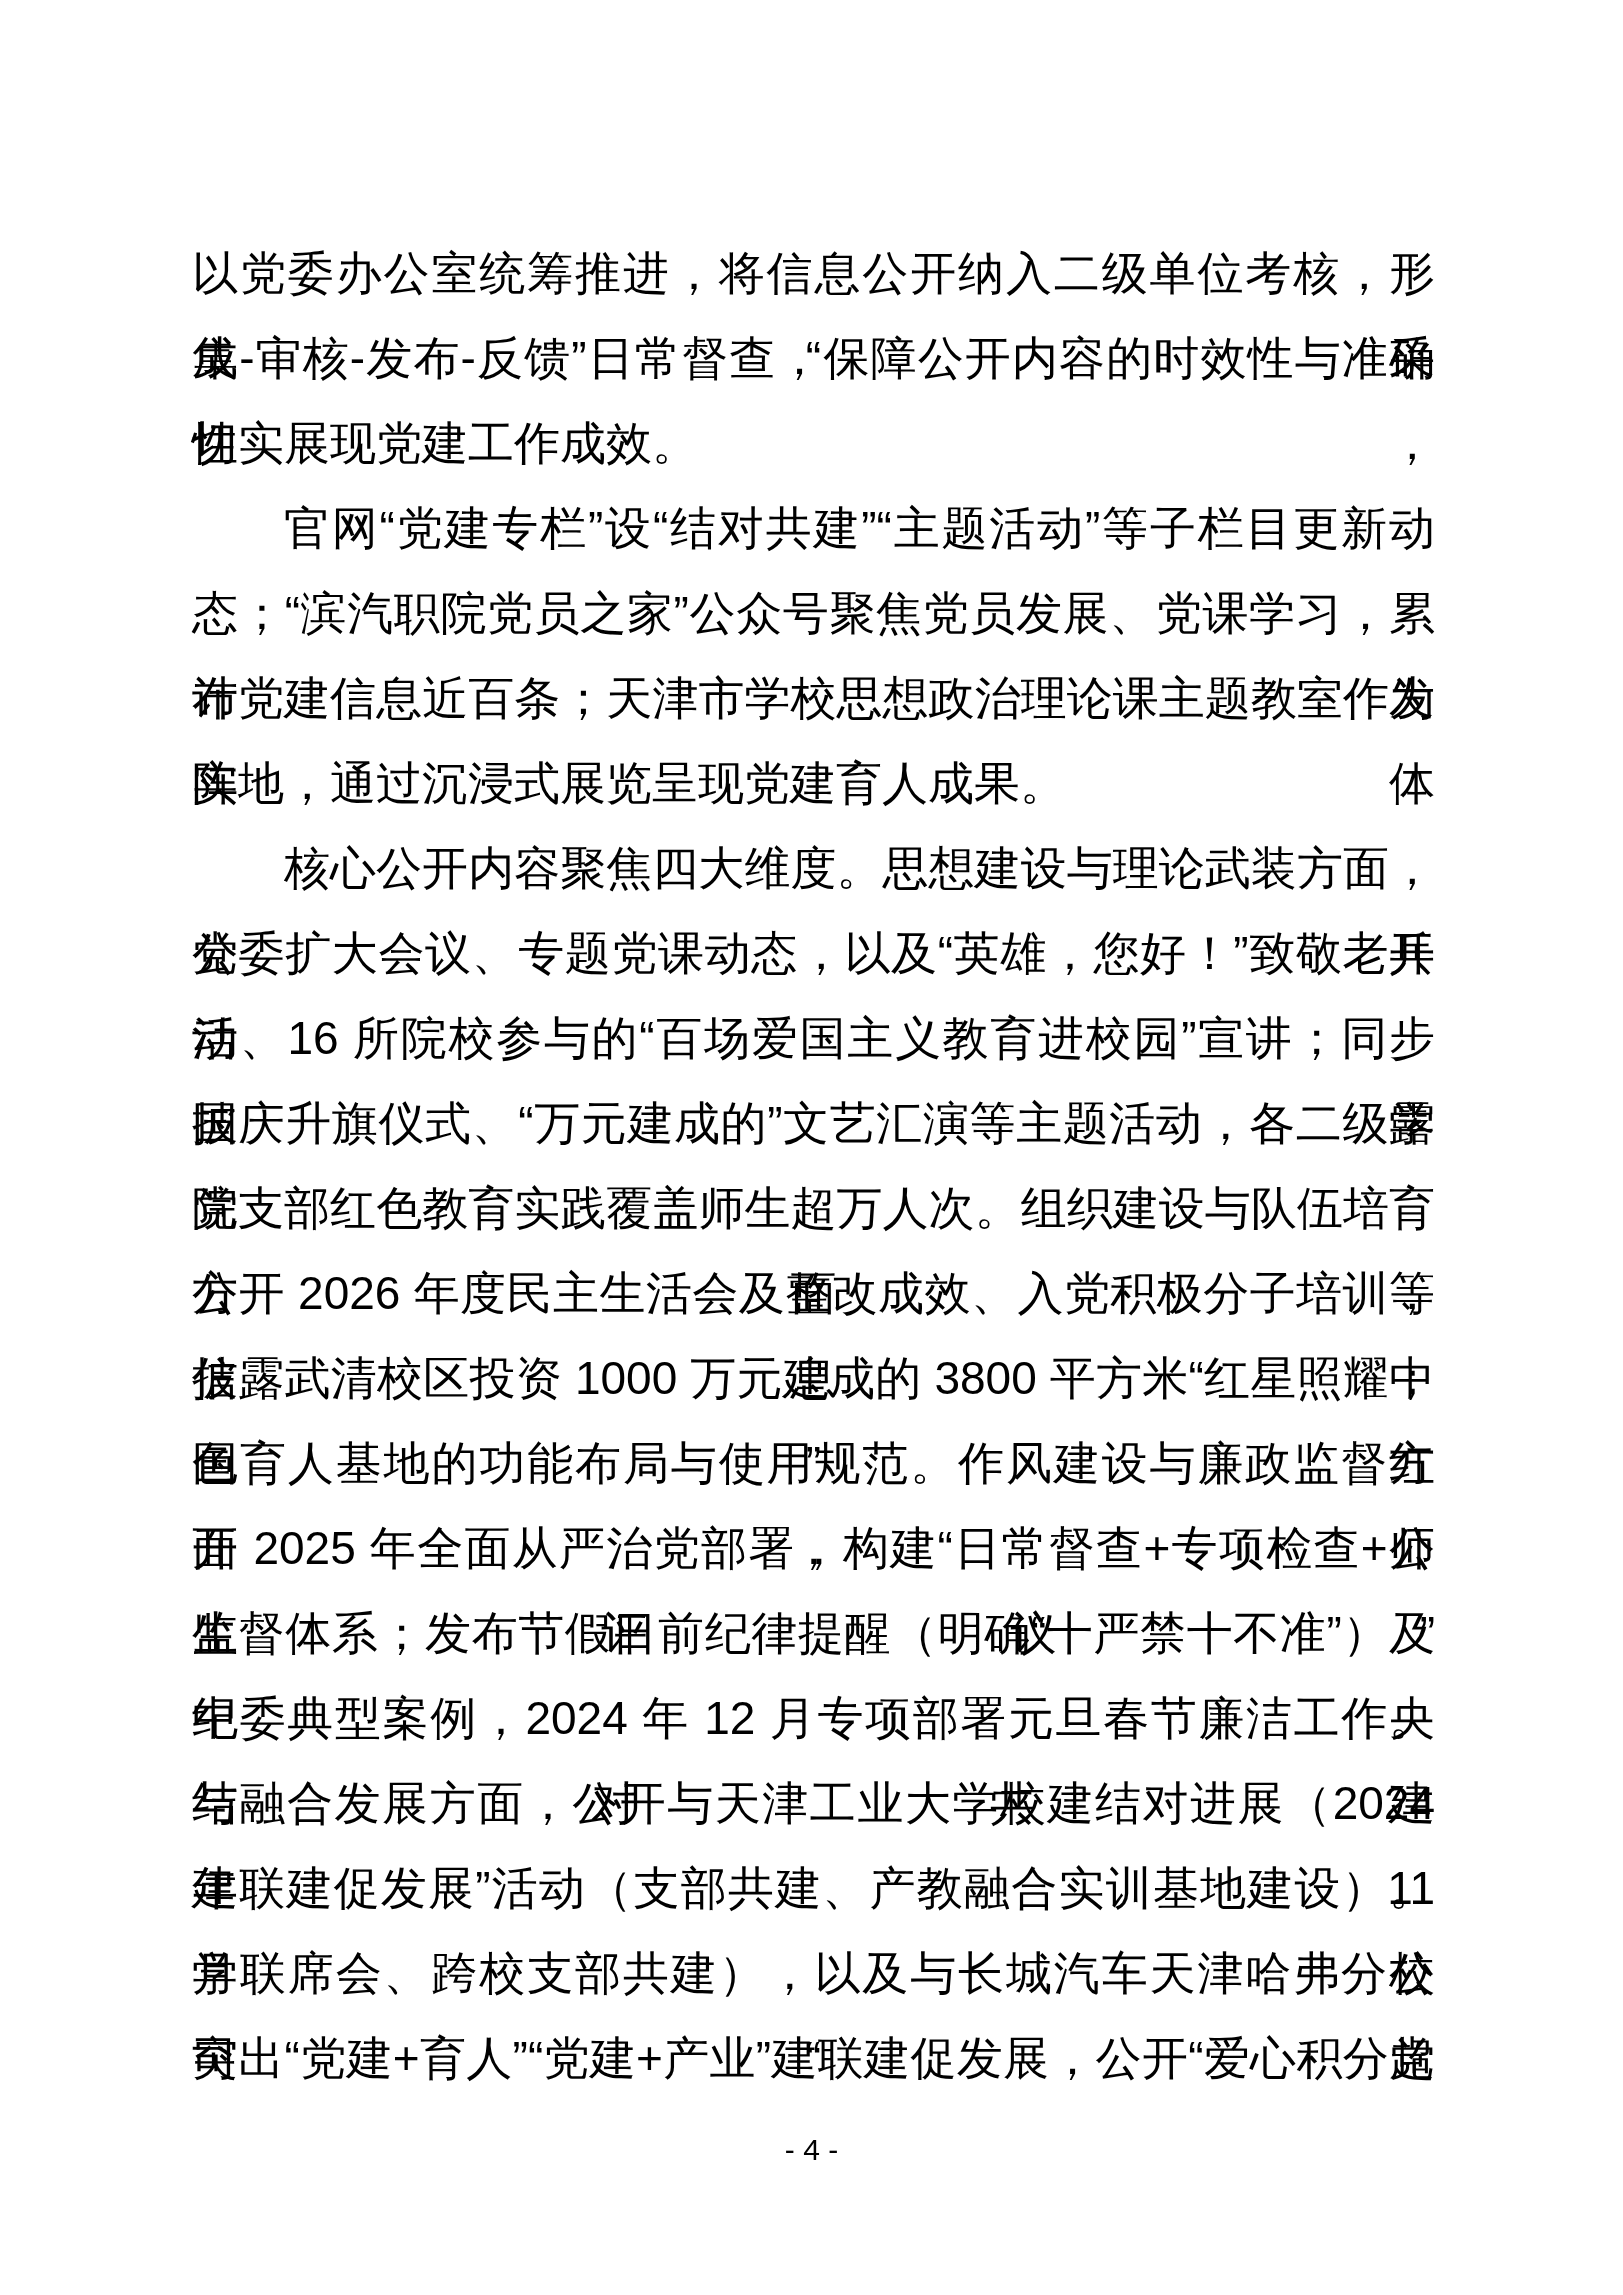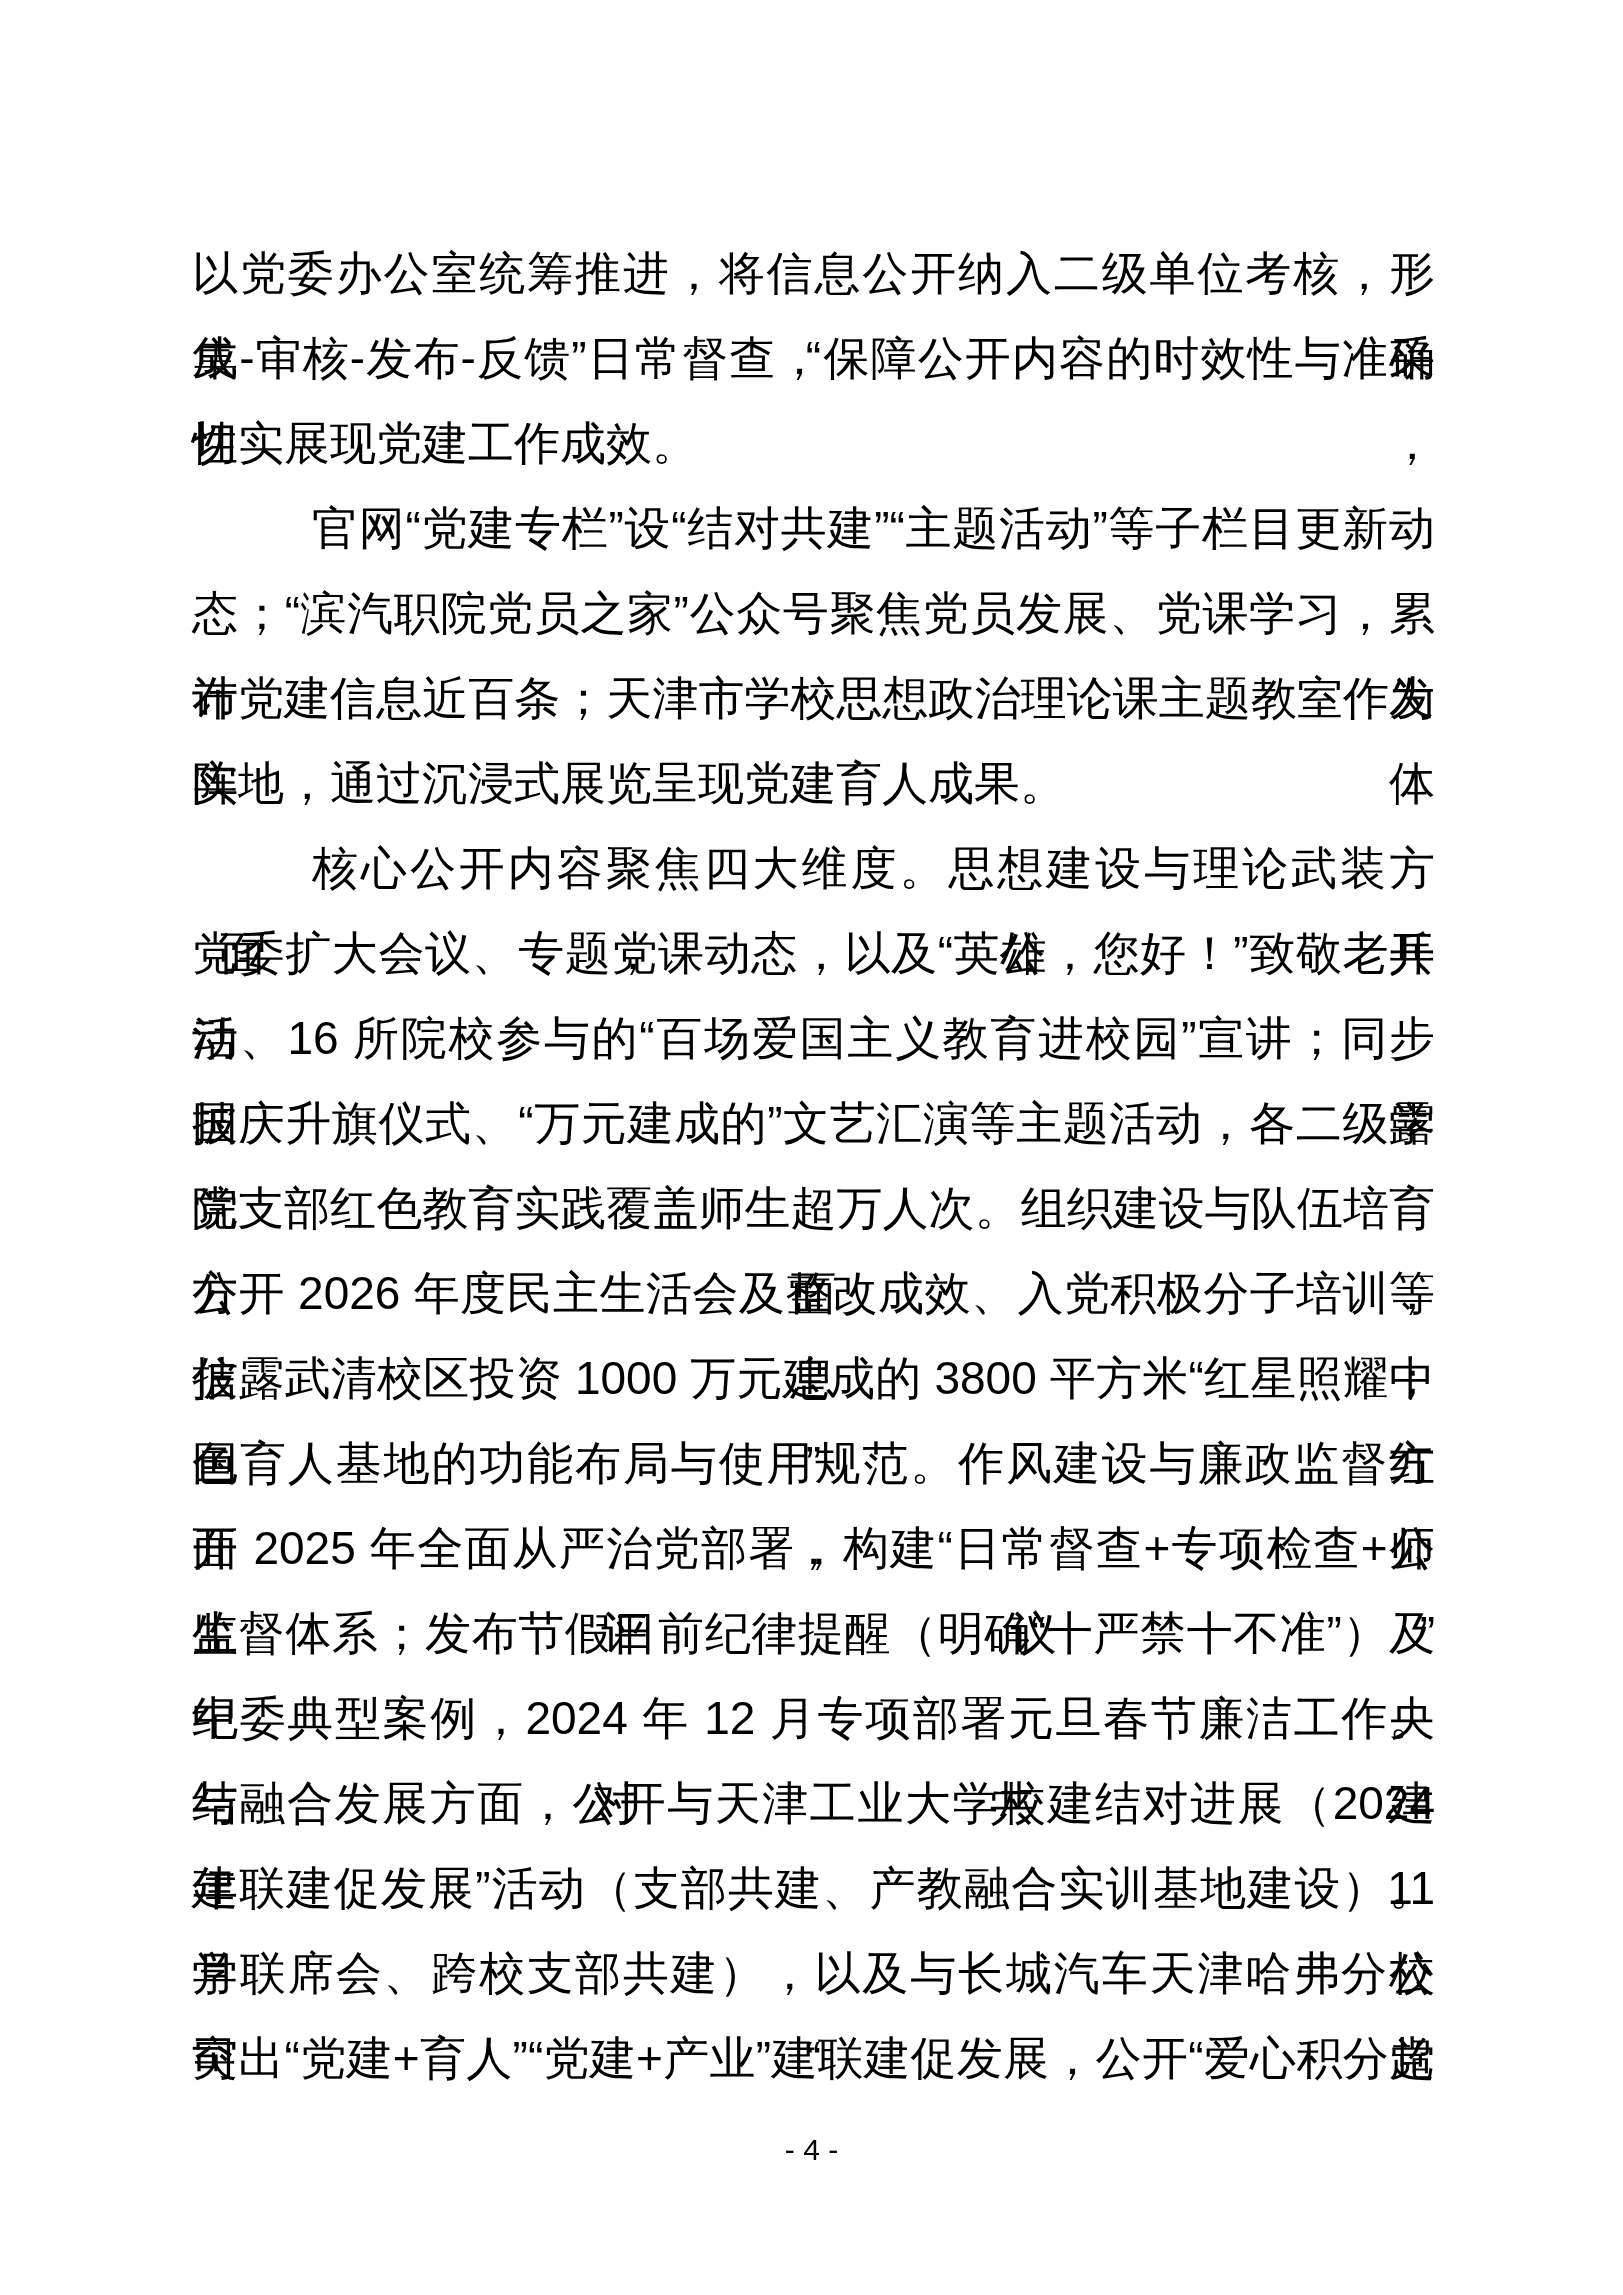--- a/index.html
+++ b/index.html
@@ -27,21 +27,20 @@
     line-height: 85px;
     height: 85px;
     text-align: justify;
     text-align-last: justify;
     text-justify: inter-character;
     white-space: normal;
     letter-spacing: 0;
   }
   .line.indent {
     text-indent: 92px;
-    margin-left: 28px;
   }
   .line.para-end {
     text-align-last: left;
   }
   .footer {
     position: absolute;
     top: 2133px;
     left: 0;
     width: 100%;
     text-align: center;

